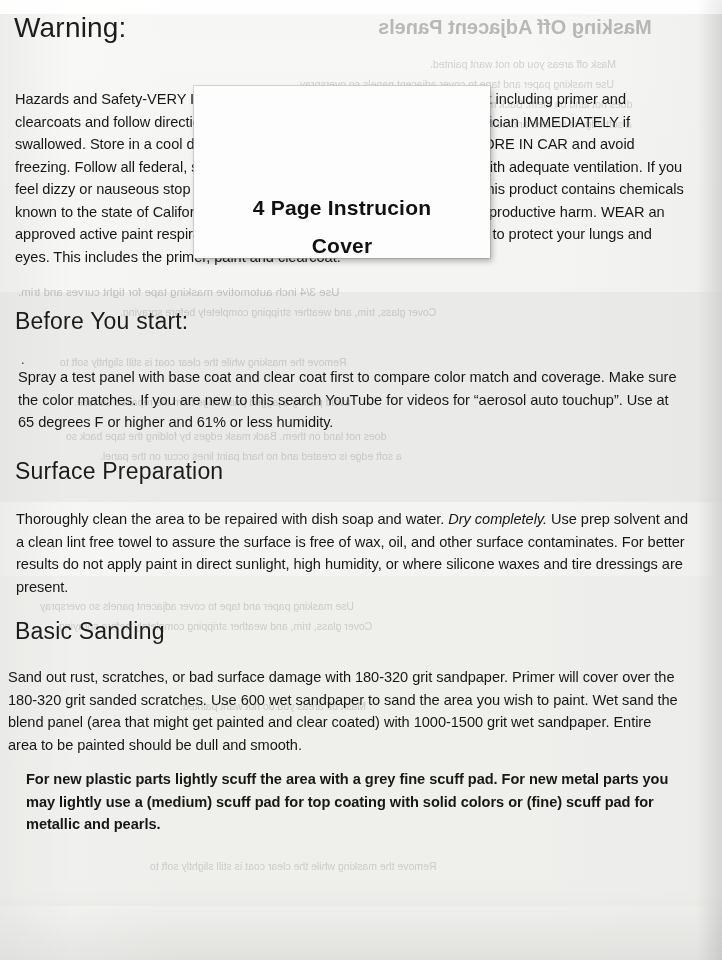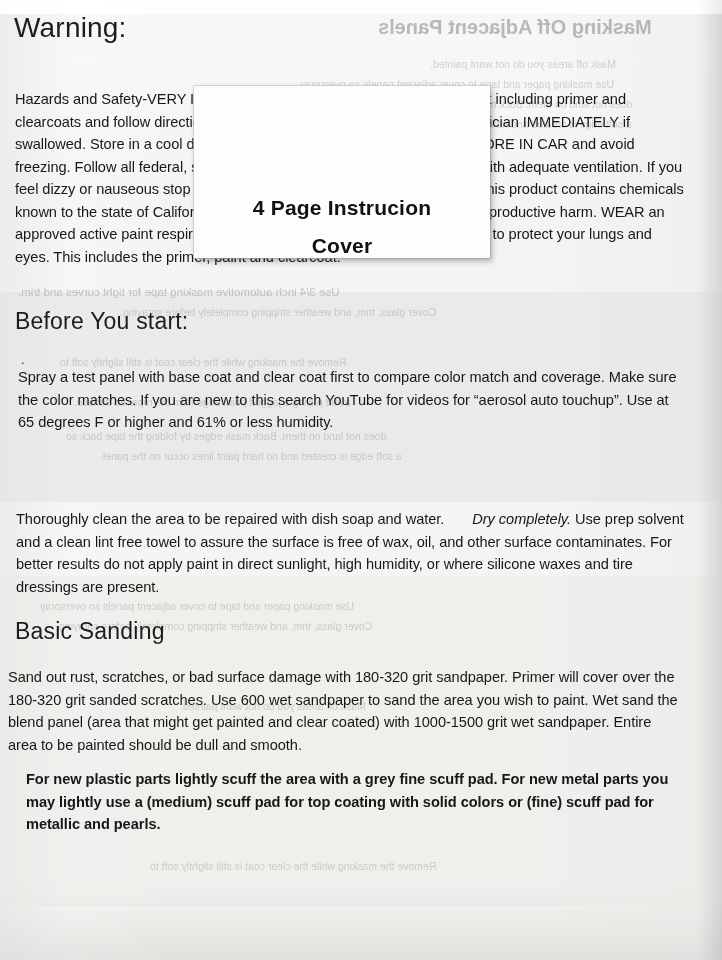--- a/index.html
+++ b/index.html
@@ -71,21 +71,21 @@
     color: #1c1c1c;
   }
 
   .para {
     position: absolute;
     font-size: 14.6px;
     line-height: 22.5px;
     color: #171717;
     letter-spacing: -0.05px;
   }
-  .para em { font-style: italic; margin-left: 24px; }
+  .para em { font-style: italic; }
 
   
   #warning-title { left: 14px;  top: 12px;  font-size: 28px; }
   #warning-body  { left: 15px;  top: 88px;  width: 672px; }
 
   #before-title  { left: 15px;  top: 308px; }
   #before-dot    { position: absolute; left: 21px; top: 352px; font-size: 13px; color: #333; }
   #before-body   { left: 18px;  top: 366px; width: 668px; }
 
   #surface-title { left: 15px;  top: 458px; }
@@ -165,20 +165,21 @@
 
   <div class="content">
 
     <h1 class="section" id="warning-title">Warning:</h1>
     <div class="para" id="warning-body">Hazards and Safety-VERY IMPORTANT. Read all labels on touch-up paint including primer and clearcoats and follow directions. Keep out of reach of children. Call a physician IMMEDIATELY if swallowed. Store in a cool dry place between 60F and 120F. DO NOT STORE IN CAR and avoid freezing. Follow all federal, state and local laws for proper disposal. Use with adequate ventilation. If you feel dizzy or nauseous stop product use immediately and call physician. This product contains chemicals known to the state of California to cause birth defects, cancer and other reproductive harm. WEAR an approved active paint respirator and WEAR safety goggles when spraying to protect your lungs and eyes. This includes the primer, paint and clearcoat.</div>
 
     <h1 class="section" id="before-title">Before You start:</h1>
     <div id="before-dot">.</div>
     <div class="para" id="before-body">Spray a test panel with base coat and clear coat first to compare color match and coverage. Make sure the color matches.  If you are new to this search YouTube for videos for “aerosol auto touchup”.  Use at 65 degrees F or higher and 61% or less humidity.</div>
 
+    <h1 class="section" id="surface-title">Surface Preparation</h1>
     <div class="para" id="surface-body"><span>Thoroughly clean the area to be repaired with dish soap and water.  </span><em>Dry completely.</em><span> Use prep solvent and a clean lint free towel to assure the surface is free of wax, oil, and other surface contaminates. For better results do not apply paint in direct sunlight, high humidity, or where silicone waxes and tire dressings are present.</span></div>
 
     <h1 class="section" id="sanding-title">Basic Sanding</h1>
     <div class="para" id="sanding-body">Sand out rust, scratches, or bad surface damage with 180-320 grit sandpaper. Primer will cover over the 180-320 grit sanded scratches. Use 600 wet sandpaper to sand the area you wish to paint. Wet sand the blend panel (area that might get painted and clear coated) with 1000-1500 grit wet sandpaper. Entire area to be painted should be dull and smooth.</div>
     <div class="para" id="sanding-body2">For new plastic parts lightly scuff the area with a grey fine scuff pad. For new metal parts you may lightly use a (medium) scuff pad for top coating with solid colors or (fine) scuff pad for metallic and pearls.</div>
 
     <div id="sticker">
       <div class="sticker-line">4 Page Instrucion</div>
       <div class="sticker-line">Cover</div>
     </div>

